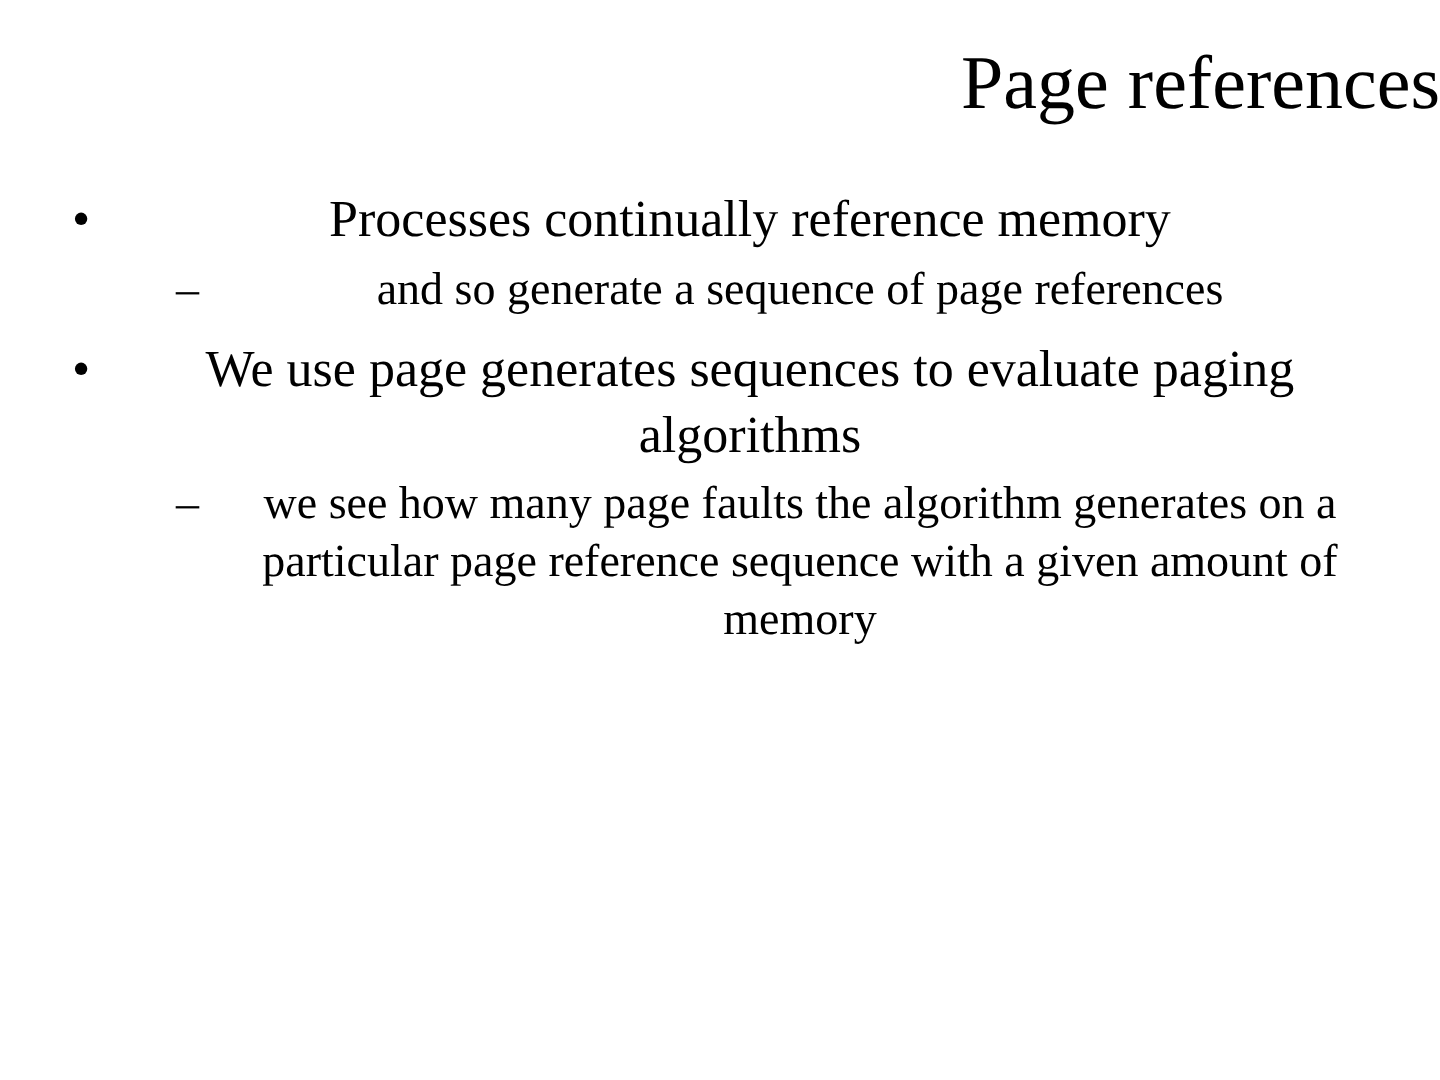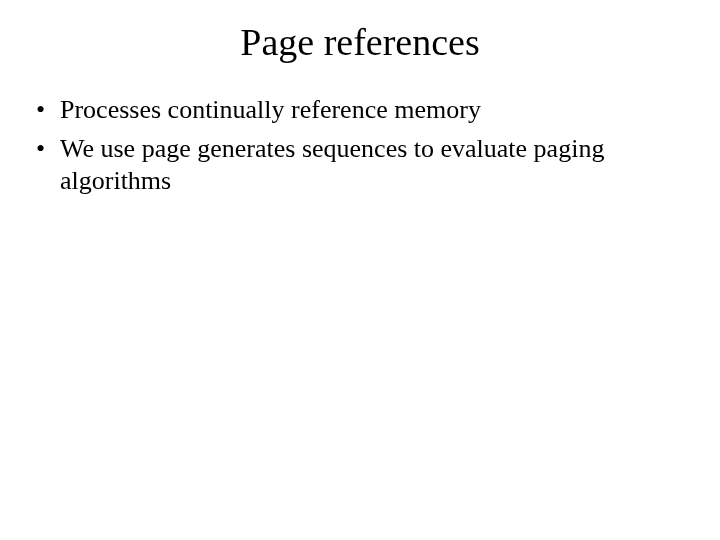--- a/index.html
+++ b/index.html
@@ -12,35 +12,36 @@
     color: #000;
     overflow: hidden;
   }
   .slide {
     position: relative;
     width: 720px;
     height: 540px;
     box-sizing: border-box;
   }
   .title {
-    text-align: center;
+    text-align: right;
     font-size: 38px;
     font-weight: normal;
     margin-top: 20px;
     margin-bottom: 30px;
   }
   .content {
     padding: 0 30px 0 30px;
     font-size: 26px;
     line-height: 1.25;
   }
   ul.level1 {
     list-style: none;
     padding-left: 0;
     margin: 0;
+    text-align: center;
   }
   ul.level1 > li {
     position: relative;
     padding-left: 30px;
     margin-bottom: 6px;
   }
   ul.level1 > li::before {
     content: "•";
     position: absolute;
     left: 6px;
@@ -81,25 +82,35 @@
 
 <div class="slide">
 
   <div class="title">Page references</div>
 
   <div class="content">
     <ul class="level1">
 
       <li>
         <span>Processes continually reference memory</span>
+        <ul class="level2">
+          <li>
+            <span>and so generate a sequence of page references</span>
+          </li>
+        </ul>
       </li>
 
 
       <li>
         <span>We use page generates sequences to evaluate paging algorithms</span>
+        <ul class="level2">
+          <li>
+            <span>we see how many page faults the algorithm generates on a particular page reference sequence with a given amount of memory</span>
+          </li>
+        </ul>
       </li>
 
     </ul>
   </div>
 
   <div class="footer">
     
     
     
   </div>

